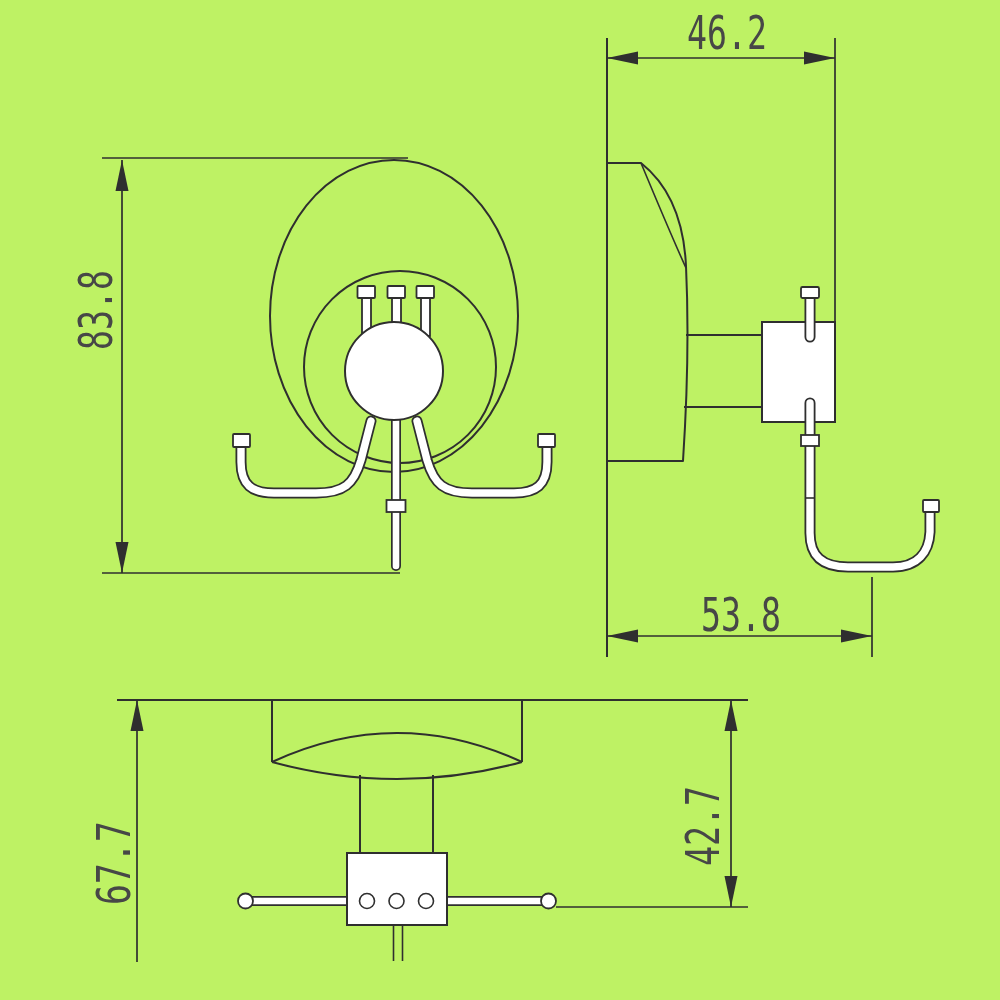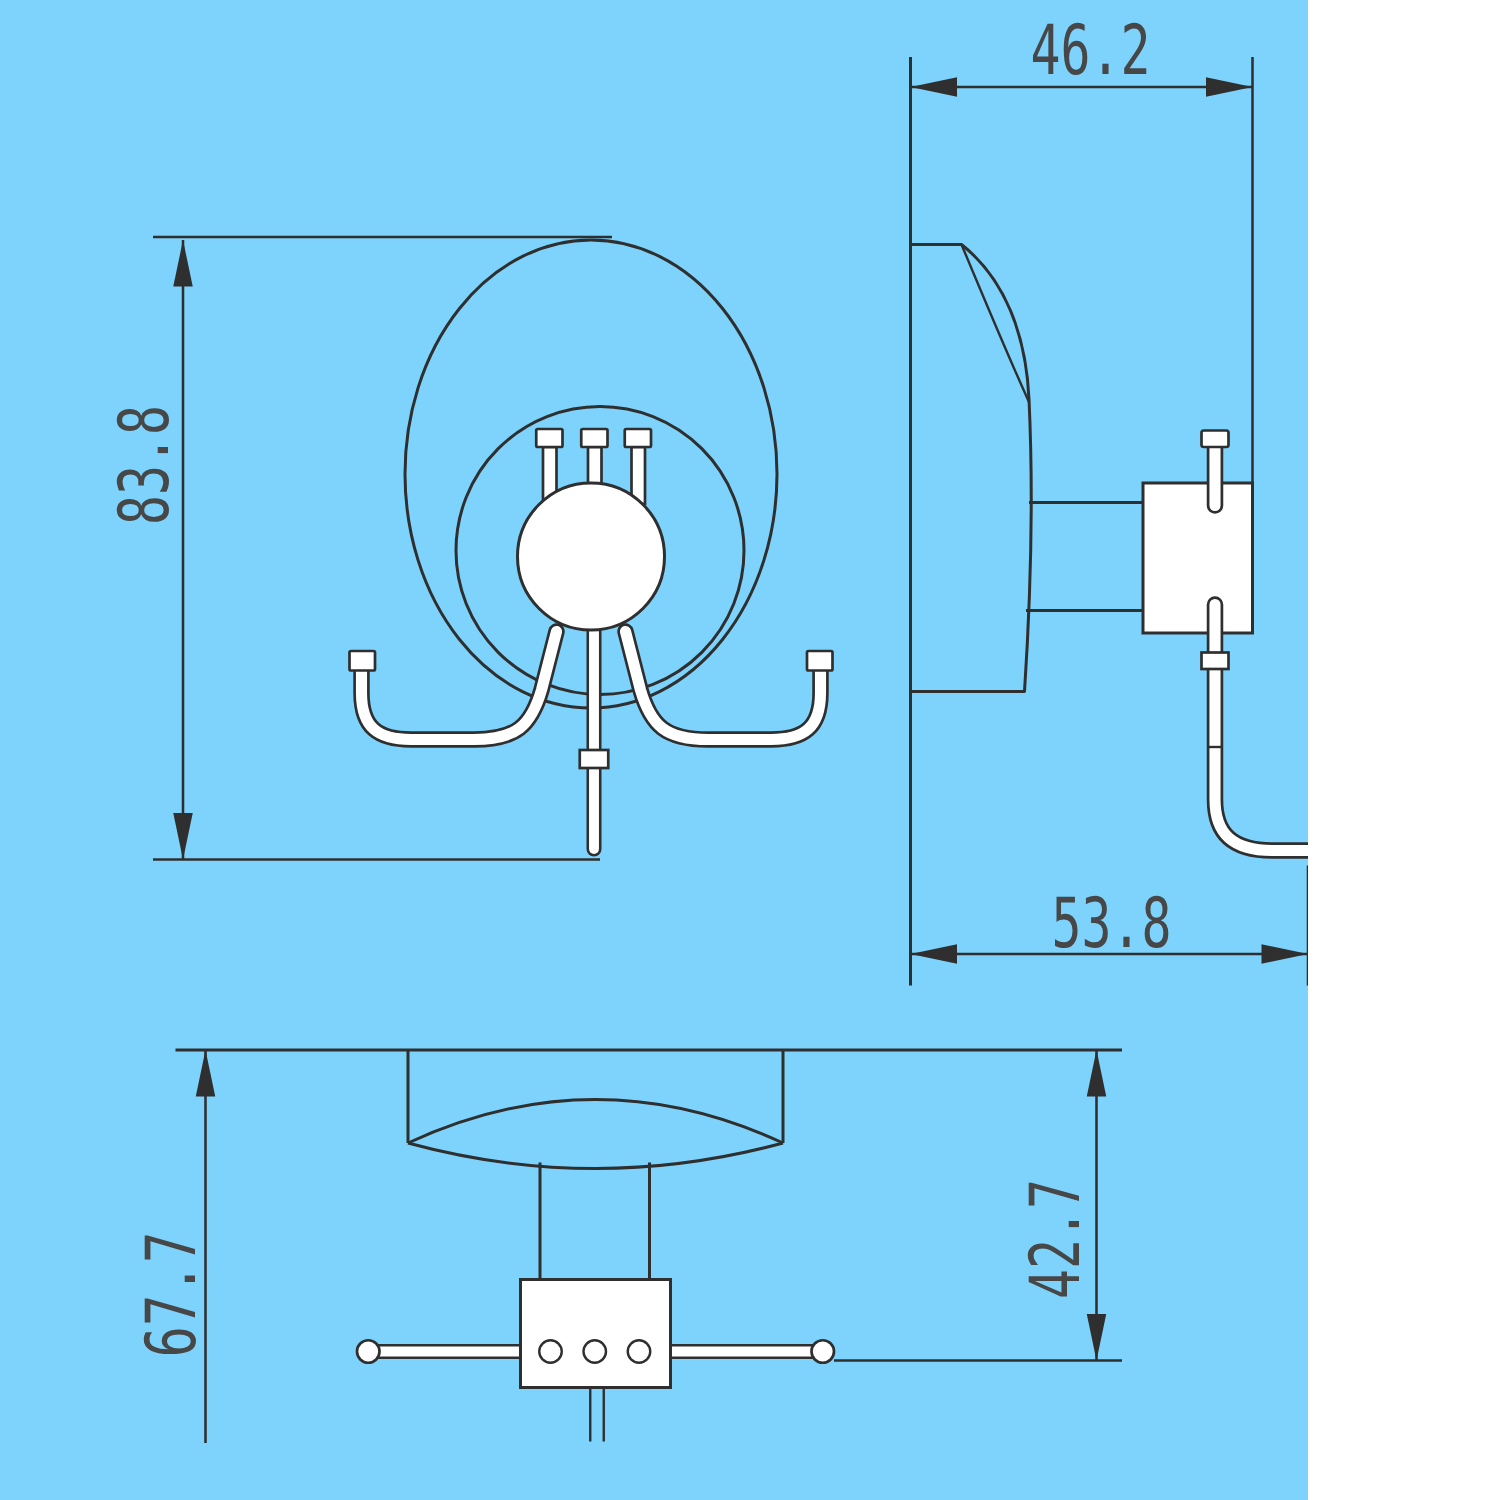--- a/index.html
+++ b/index.html
@@ -1,16 +1,16 @@
 <!DOCTYPE html>
 <html><head>
 <meta charset="utf-8">
 <style>
   html,body{margin:0;padding:0;background:#ffffff;}
-  .stage{width:872px;height:1000px;position:relative;background:#7dd3fc;overflow:hidden;}
+  .stage{width:1000px;height:1000px;position:relative;background:#bef264;overflow:hidden;}
   svg{display:block;}
   
   .ln{fill:none;stroke:#2f2f2f;stroke-width:2;stroke-linejoin:round;}
   .thin{fill:none;stroke:#2f2f2f;stroke-width:1.6;}
   
   .dim{fill:none;stroke:#2f2f2f;stroke-width:1.7;}
   .arr{fill:#2f2f2f;stroke:none;}
   
   .wfill{fill:#ffffff;stroke:#2f2f2f;stroke-width:1.8;}
   .wfill2{fill:#ffffff;stroke:#2f2f2f;stroke-width:2;}

